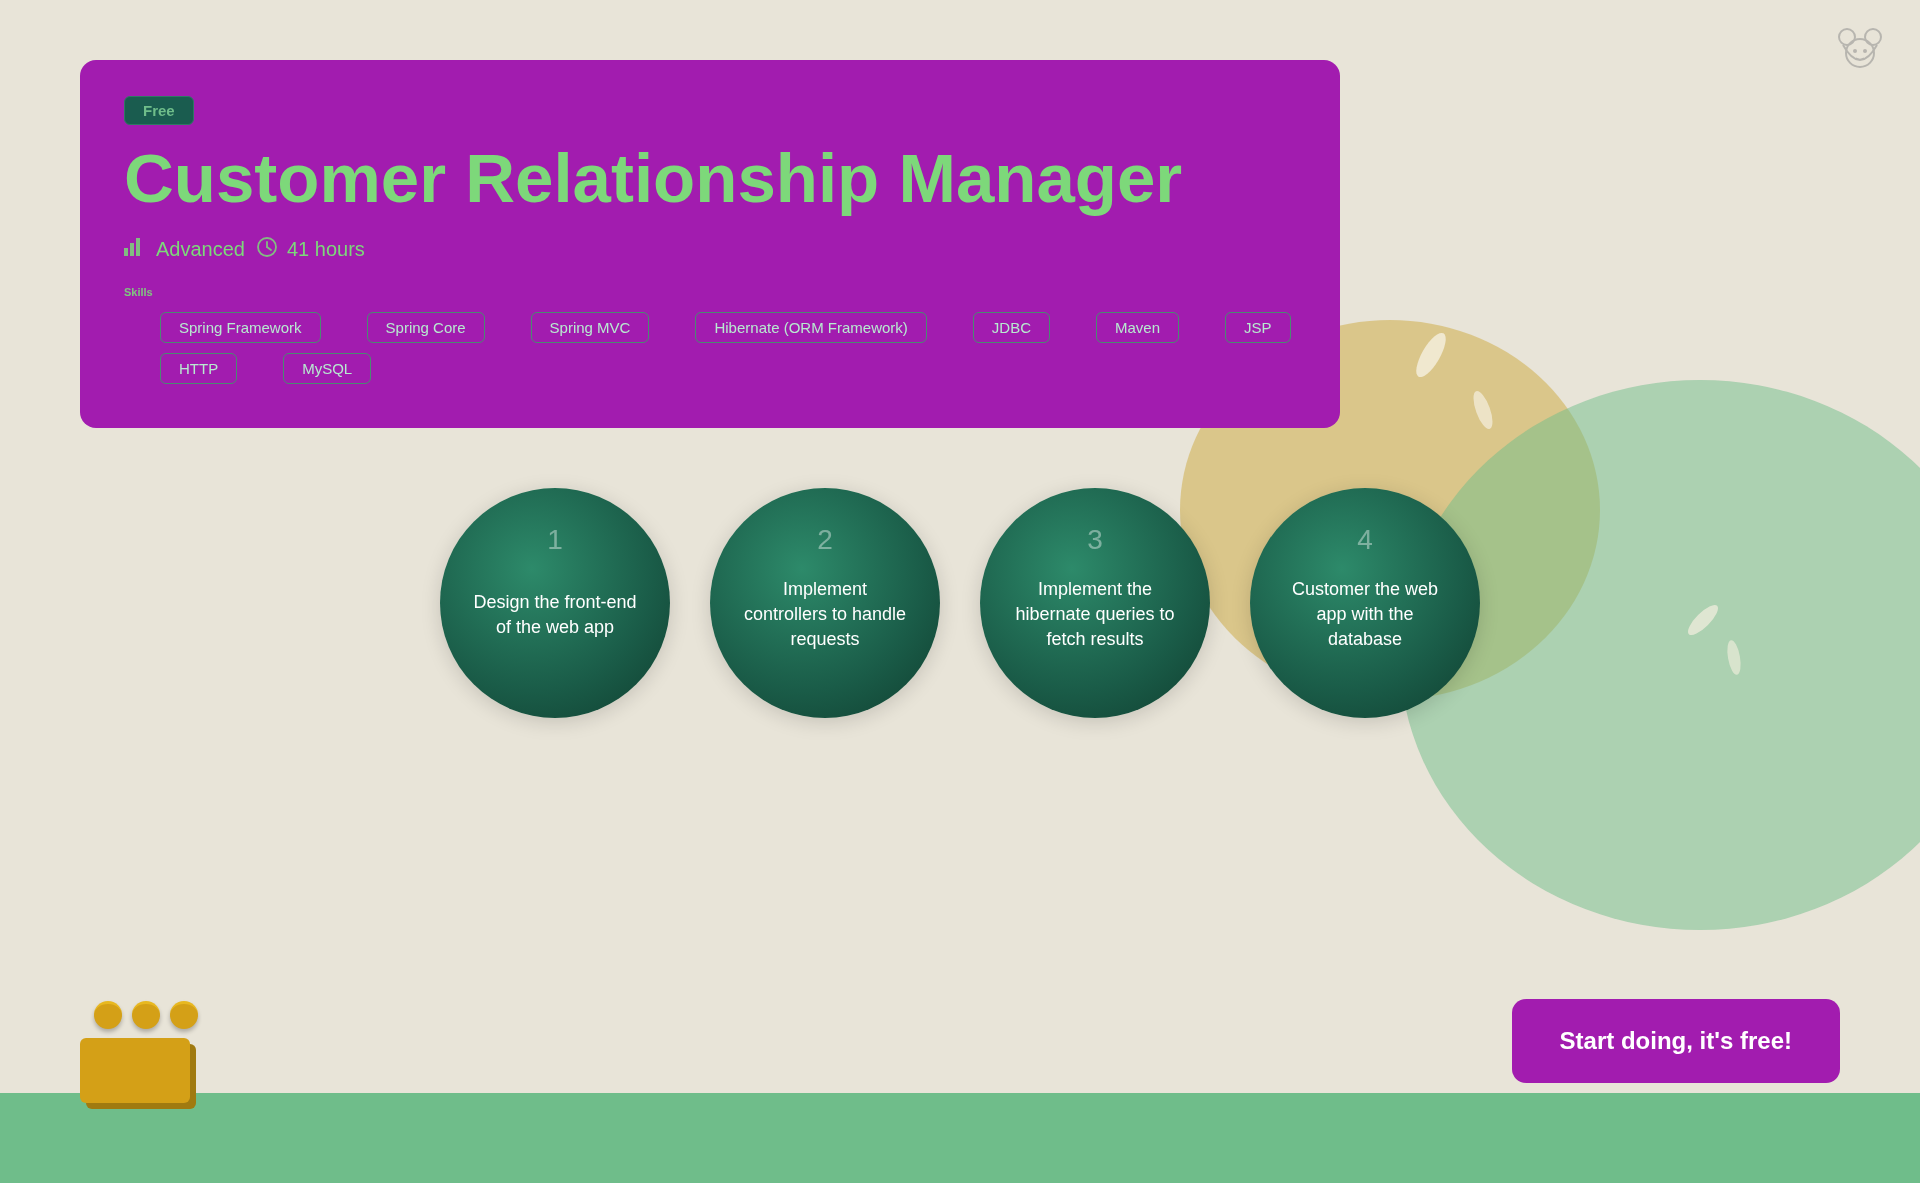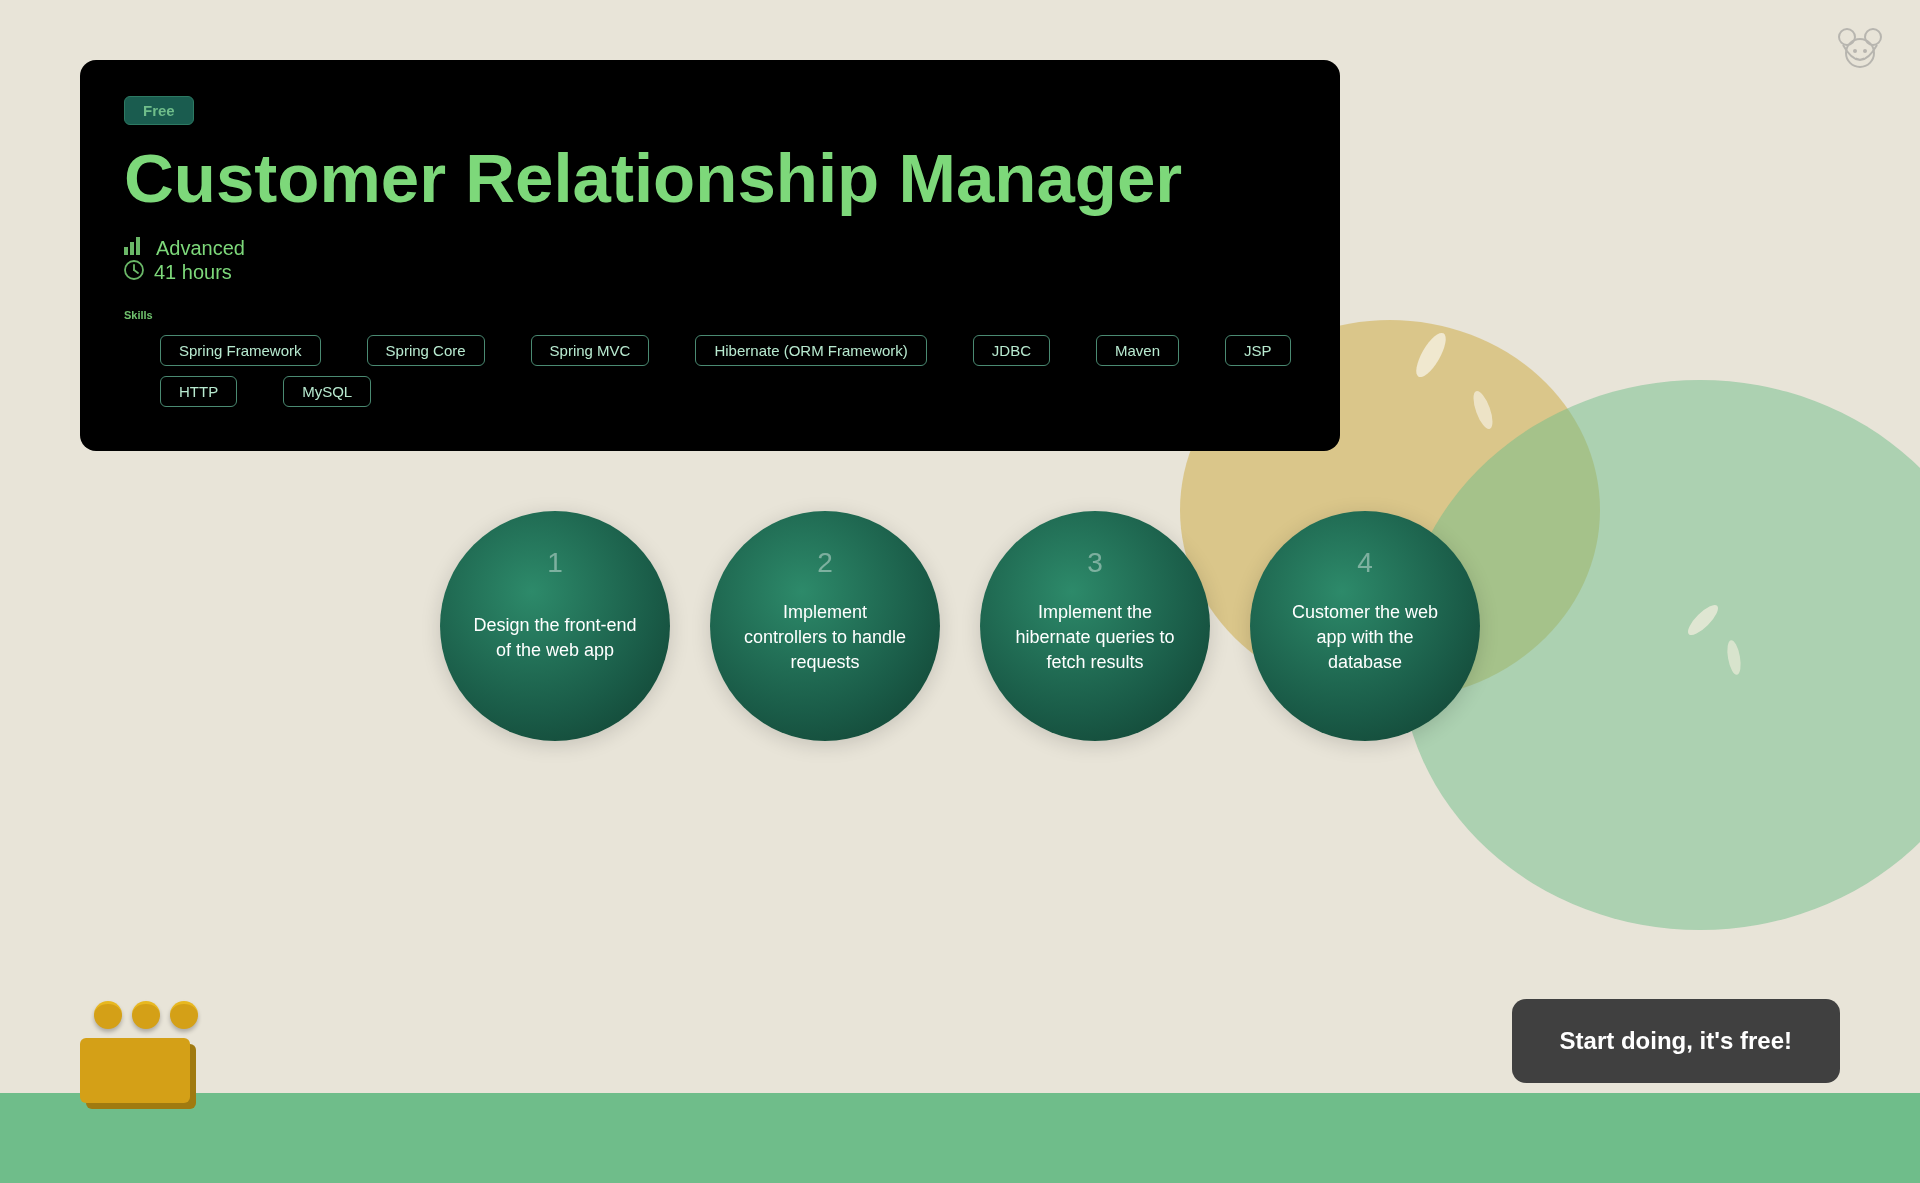--- a/index.html
+++ b/index.html
@@ -99,21 +99,21 @@
     
     .main-content {
       position: absolute;
       top: 60px;
       left: 80px;
       right: 80px;
     }
 
     
     .course-card {
-      background-color: #000000;
+      background-color: #a21caf;
       border-radius: 16px;
       padding: 36px 44px 44px;
       max-width: 1260px;
       position: relative;
     }
 
     .free-badge {
       display: inline-block;
       background-color: #1a5c4f;
       color: #6fbd8a;
@@ -128,22 +128,22 @@
     .course-title {
       color: #7dd87a;
       font-size: 69px;
       font-weight: 700;
       line-height: 1.1;
       margin-bottom: 20px;
     }
 
     .course-meta {
       display: flex;
-      flex-direction: column;
-      gap: 0;
+      flex-direction: row;
+      gap: 12px;
       margin-bottom: 24px;
     }
 
     .meta-item {
       display: flex;
       align-items: center;
       gap: 10px;
       color: #7dd87a;
       font-size: 20px;
     }
@@ -217,21 +217,21 @@
       font-weight: 500;
       line-height: 1.4;
       margin-top: 24px;
     }
 
     
     .start-button {
       position: absolute;
       bottom: 100px;
       right: 80px;
-      background-color: #404040;
+      background-color: #a21caf;
       color: #ffffff;
       border: none;
       border-radius: 14px;
       padding: 28px 48px;
       font-size: 24px;
       font-weight: 700;
       cursor: pointer;
       white-space: nowrap;
     }
 

